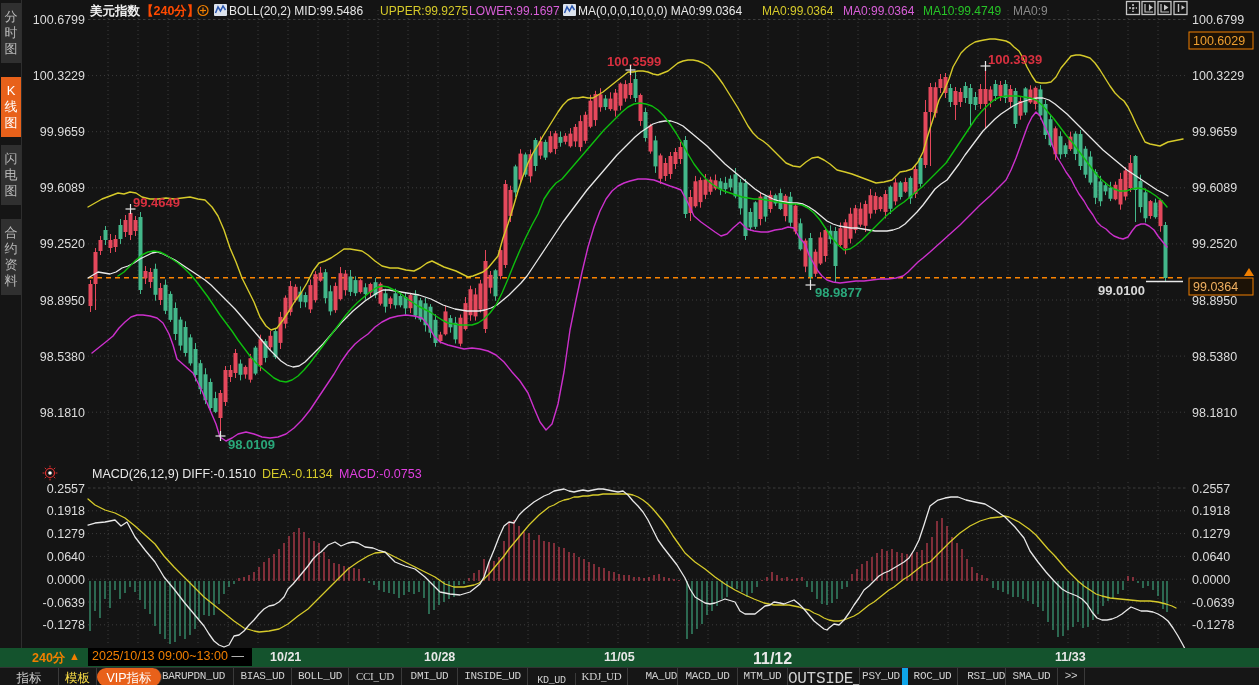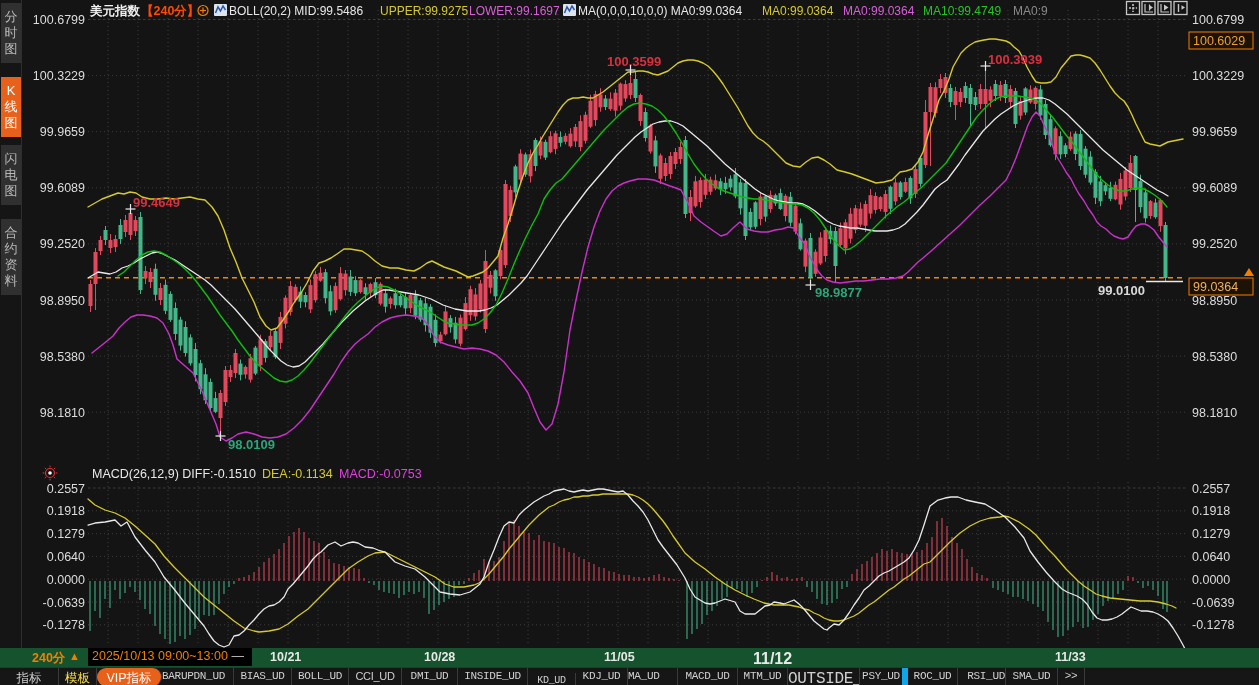--- a/index.html
+++ b/index.html
@@ -863,26 +863,26 @@
 <span style="position:absolute;left:904px;top:2px;color:#e8e8e8;font-size:12.5px;font-weight:bold;margin-top:27px;">11/19</span>
 <span style="position:absolute;left:1055px;top:2px;color:#e8e8e8;font-size:12.5px;font-weight:bold;">11/33</span>
 </div>
 <div style="position:absolute;left:0;top:667px;width:1259px;height:18px;background:#161616;border-top:1px solid #333;white-space:nowrap;">
       <div style="position:absolute;left:0px;top:0;width:59px;height:18px;color:#d0d0d0;font-size:12.5px;border-right:1px solid #3a3a3a;text-align:center;padding-top:2px;overflow:hidden;white-space:nowrap;">指标</div>
       <div style="position:absolute;left:59px;top:0;width:38px;height:18px;color:#fde047;font-size:12.5px;border-right:1px solid #3a3a3a;text-align:center;padding-top:2px;overflow:hidden;white-space:nowrap;">模板</div>
       <div style="position:absolute;left:97px;top:0;width:65px;height:18px;background:#e8611a;color:#fff;font-size:12.5px;border-right:1px solid #3a3a3a;text-align:center;padding-top:2px;overflow:hidden;white-space:nowrap;border-radius:9px;">VIP指标</div>
       <div style="position:absolute;left:162px;top:0;width:72px;height:18px;color:#d0d0d0;font-family:'Liberation Mono',monospace;font-size:11px;letter-spacing:-0.3px;border-right:1px solid #3a3a3a;text-align:left;padding-top:2px;overflow:hidden;white-space:nowrap;">BARUPDN_UD</div>
       <div style="position:absolute;left:234px;top:0;width:58px;height:18px;color:#d0d0d0;font-family:'Liberation Mono',monospace;font-size:11px;letter-spacing:-0.3px;border-right:1px solid #3a3a3a;text-align:center;padding-top:2px;overflow:hidden;white-space:nowrap;">BIAS_UD</div>
       <div style="position:absolute;left:292px;top:0;width:57px;height:18px;color:#d0d0d0;font-family:'Liberation Mono',monospace;font-size:11px;letter-spacing:-0.3px;border-right:1px solid #3a3a3a;text-align:center;padding-top:2px;overflow:hidden;white-space:nowrap;">BOLL_UD</div>
-      <div style="position:absolute;left:349px;top:0;width:53px;height:18px;color:#d0d0d0;font-family:Liberation Sans, sans-serif;font-size:11px;letter-spacing:-0.3px;border-right:1px solid #3a3a3a;text-align:center;padding-top:2px;overflow:hidden;white-space:nowrap;">CCI_UD</div>
+      <div style="position:absolute;left:349px;top:0;width:53px;height:18px;color:#d0d0d0;font-family:Liberation Serif, serif;font-size:11px;letter-spacing:-0.3px;border-right:1px solid #3a3a3a;text-align:center;padding-top:2px;overflow:hidden;white-space:nowrap;">CCI_UD</div>
       <div style="position:absolute;left:402px;top:0;width:56px;height:18px;color:#d0d0d0;font-family:'Liberation Mono',monospace;font-size:11px;letter-spacing:-0.3px;border-right:1px solid #3a3a3a;text-align:center;padding-top:2px;overflow:hidden;white-space:nowrap;">DMI_UD</div>
       <div style="position:absolute;left:458px;top:0;width:70px;height:18px;color:#d0d0d0;font-family:'Liberation Mono',monospace;font-size:11px;letter-spacing:-0.3px;border-right:1px solid #3a3a3a;text-align:center;padding-top:2px;overflow:hidden;white-space:nowrap;">INSIDE_UD</div>
       <div style="position:absolute;left:528px;top:5px;width:48px;height:18px;color:#d0d0d0;font-family:'Liberation Mono',monospace;font-size:10px;letter-spacing:-0.3px;border-right:1px solid #3a3a3a;text-align:center;padding-top:2px;overflow:hidden;white-space:nowrap;">KD_UD</div>
-      <div style="position:absolute;left:576px;top:0;width:52px;height:18px;color:#d0d0d0;font-family:Liberation Mono, monospace;font-size:11px;letter-spacing:-0.3px;border-right:1px solid #3a3a3a;text-align:center;padding-top:2px;overflow:hidden;white-space:nowrap;">KDJ_UD</div>
-      <div style="position:absolute;left:628px;top:0;width:50px;height:18px;color:#d0d0d0;font-family:'Liberation Mono',monospace;font-size:11px;letter-spacing:-0.3px;border-right:1px solid #3a3a3a;text-align:left;padding-top:2px;overflow:hidden;white-space:nowrap;">MA_UD</div>
+      <div style="position:absolute;left:576px;top:0;width:52px;height:18px;color:#d0d0d0;font-family:Liberation Serif, serif;font-size:11px;letter-spacing:-0.3px;border-right:1px solid #3a3a3a;text-align:center;padding-top:2px;overflow:hidden;white-space:nowrap;">KDJ_UD</div>
+      <div style="position:absolute;left:628px;top:0;width:50px;height:18px;color:#d0d0d0;font-family:'Liberation Mono',monospace;font-size:11px;letter-spacing:-0.3px;border-right:1px solid #3a3a3a;text-align:right;padding-top:2px;overflow:hidden;white-space:nowrap;">MA_UD</div>
       <div style="position:absolute;left:678px;top:0;width:60px;height:18px;color:#d0d0d0;font-family:'Liberation Mono',monospace;font-size:11px;letter-spacing:-0.3px;border-right:1px solid #3a3a3a;text-align:center;padding-top:2px;overflow:hidden;white-space:nowrap;">MACD_UD</div>
       <div style="position:absolute;left:738px;top:0;width:50px;height:18px;color:#d0d0d0;font-family:'Liberation Mono',monospace;font-size:11px;letter-spacing:-0.3px;border-right:1px solid #3a3a3a;text-align:center;padding-top:2px;overflow:hidden;white-space:nowrap;">MTM_UD</div>
       <div style="position:absolute;left:788px;top:0;width:72px;height:18px;color:#d0d0d0;font-family:'Liberation Mono',monospace;font-size:16px;letter-spacing:-0.3px;border-right:1px solid #3a3a3a;text-align:center;padding-top:2px;overflow:hidden;white-space:nowrap;">OUTSIDE_UD</div>
       <div style="position:absolute;left:860px;top:0;width:48px;height:18px;color:#d0d0d0;font-family:'Liberation Mono',monospace;font-size:11px;letter-spacing:-0.3px;border-right:6px solid #0ea5e9;text-align:center;padding-top:2px;overflow:hidden;white-space:nowrap;">PSY_UD</div>
       <div style="position:absolute;left:908px;top:0;width:50px;height:18px;color:#d0d0d0;font-family:'Liberation Mono',monospace;font-size:11px;letter-spacing:-0.3px;border-right:1px solid #3a3a3a;text-align:center;padding-top:2px;overflow:hidden;white-space:nowrap;">ROC_UD</div>
       <div style="position:absolute;left:958px;top:0;width:48px;height:18px;color:#d0d0d0;font-family:'Liberation Mono',monospace;font-size:11px;letter-spacing:-0.3px;border-right:1px solid #3a3a3a;text-align:right;padding-top:2px;overflow:hidden;white-space:nowrap;">RSI_UD</div>
       <div style="position:absolute;left:1006px;top:0;width:52px;height:18px;color:#d0d0d0;font-family:'Liberation Mono',monospace;font-size:11px;letter-spacing:-0.3px;border-right:1px solid #3a3a3a;text-align:center;padding-top:2px;overflow:hidden;white-space:nowrap;">SMA_UD</div>
       <div style="position:absolute;left:1058px;top:0;width:27px;height:18px;color:#d0d0d0;font-family:'Liberation Mono',monospace;font-size:11px;letter-spacing:-0.3px;border-right:1px solid #3a3a3a;text-align:center;padding-top:2px;overflow:hidden;white-space:nowrap;">&gt;&gt;</div>
     </div>
 </div>

